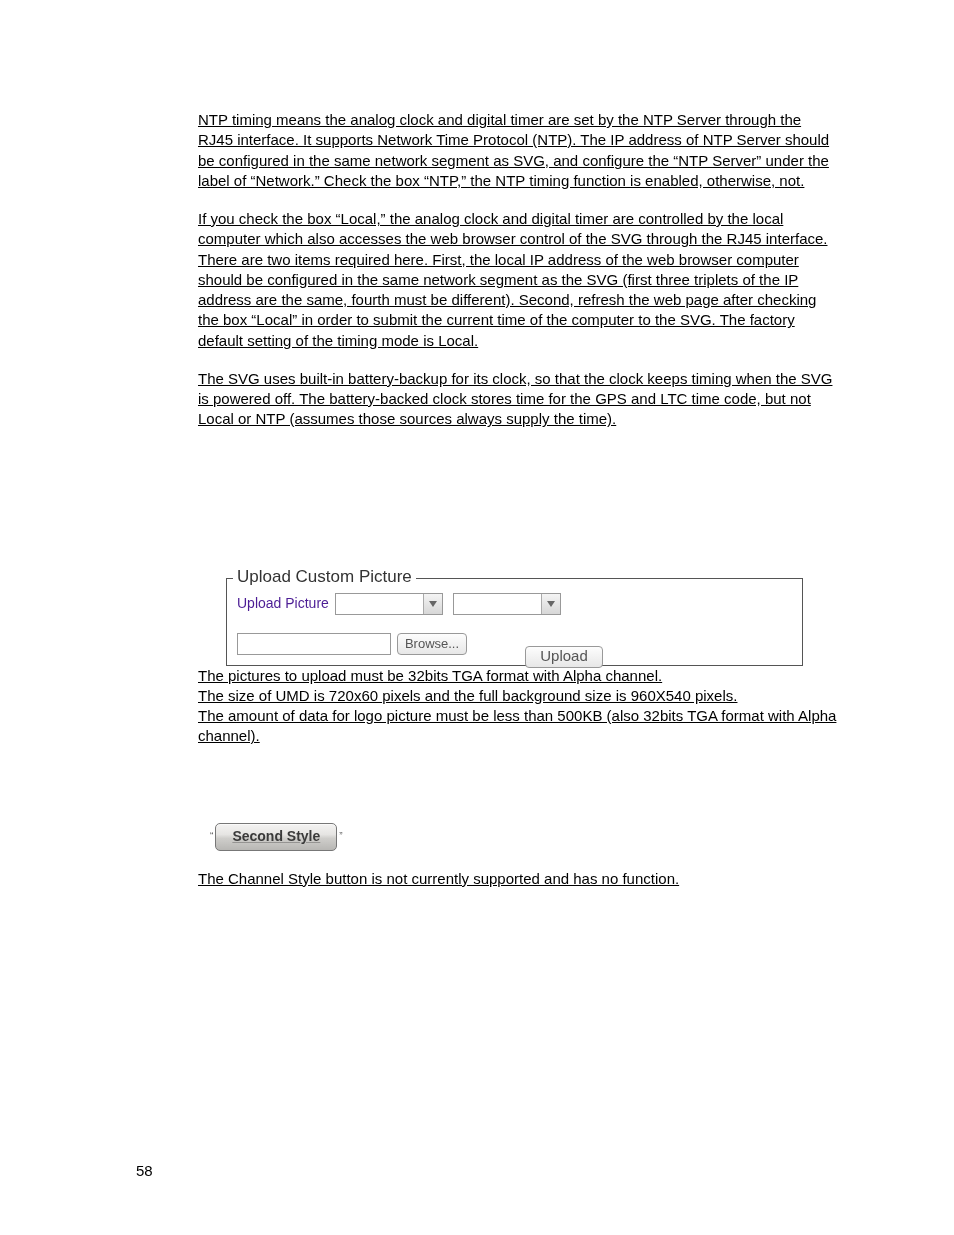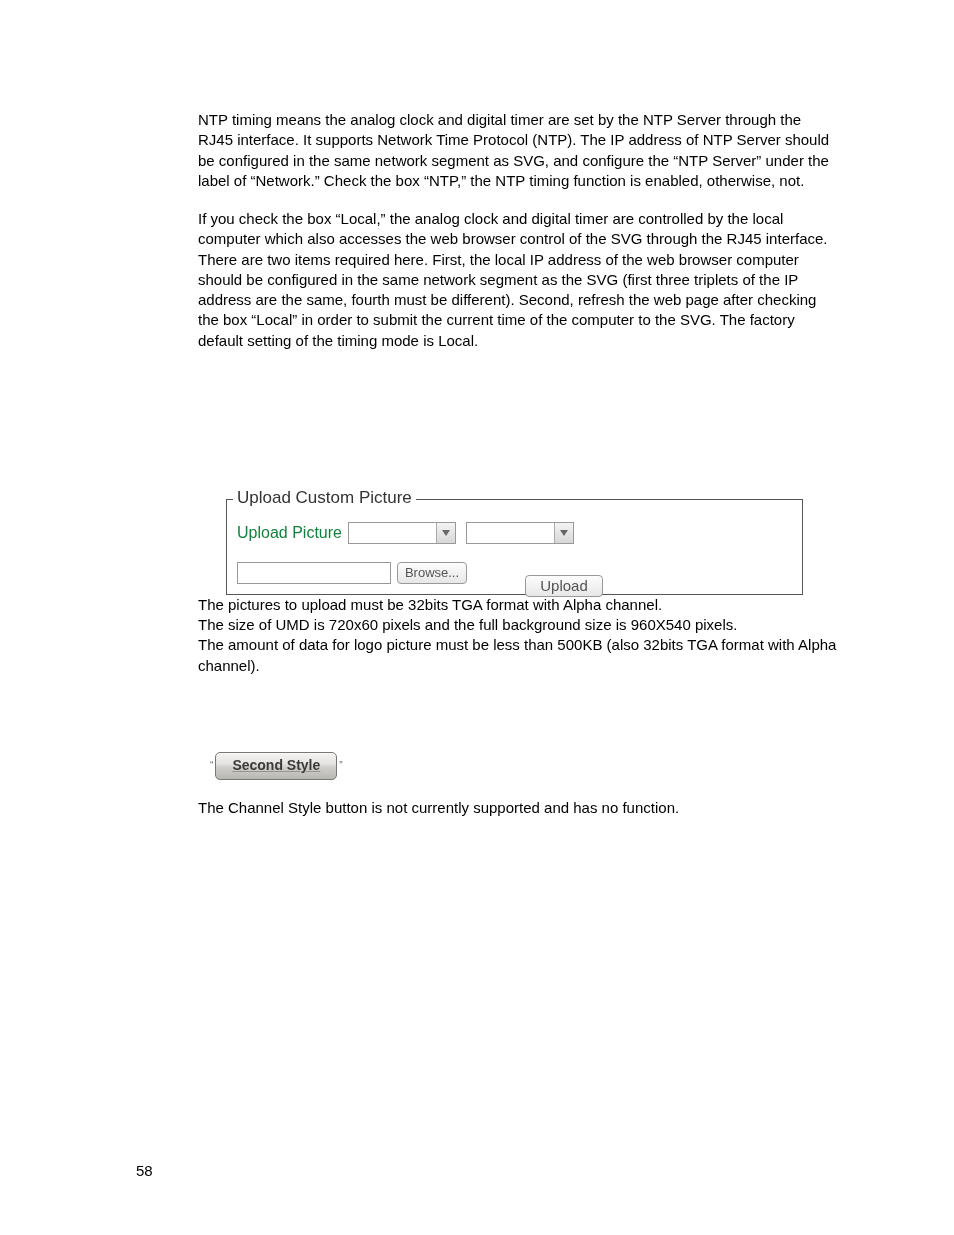--- a/index.html
+++ b/index.html
@@ -14,52 +14,53 @@
   .page {
     width: 954px;
     height: 1235px;
     box-sizing: border-box;
     padding: 110px 116px 0 198px;
     position: relative;
   }
   .para {
     margin: 0 0 18px 0;
     text-align: left;
+    text-decoration: underline;
   }
   .spacer-lg {
     height: 130px;
   }
   
   .upload-box {
     border: 1px solid #555;
     width: 555px;
     height: 68px;
     margin-left: 28px;
-    padding: 18px 10px 8px 10px;
+    padding: 10px 10px 8px 10px;
     position: relative;
     box-sizing: content-box;
   }
   .upload-legend {
     position: absolute;
     top: -13px;
     left: 6px;
     background: #fff;
     padding: 0 4px;
     font-size: 17px;
     color: #333;
   }
   .up-row1 {
     display: flex;
     align-items: center;
     gap: 4px;
     margin-top: 4px;
   }
   .up-label {
-    font-size: 16px;
-    color: #15803d;
+    font-size: 14px;
+    color: #4c1d95;
     margin-right: 2px;
     white-space: nowrap;
   }
   .fake-select {
     display: inline-flex;
     align-items: center;
     justify-content: flex-end;
     height: 22px;
     border: 1px solid #999;
     background: #fff;
@@ -149,20 +150,21 @@
 </style>
 </head>
 <body>
 
 <div class="page">
 
   <p class="para">NTP timing means the analog clock and digital timer are set by the NTP Server through the RJ45 interface. It supports Network Time Protocol (NTP). The IP address of NTP Server should be configured in the same network segment as SVG, and configure the “NTP Server” under the label of “Network.” Check the box “NTP,” the NTP timing function is enabled, otherwise, not.</p>
 
   <p class="para">If you check the box “Local,” the analog clock and digital timer are controlled by the local computer which also accesses the web browser control of the SVG through the RJ45 interface. There are two items required here. First, the local IP address of the web browser computer should be configured in the same network segment as the SVG (first three triplets of the IP address are the same, fourth must be different). Second, refresh the web page after checking the box “Local” in order to submit the current time of the computer to the SVG. The factory default setting of the timing mode is Local.</p>
 
+  <p class="para">The SVG uses built-in battery-backup for its clock, so that the clock keeps timing when the SVG is powered off. The battery-backed clock stores time for the GPS and LTC time code, but not Local or NTP (assumes those sources always supply the time).</p>
 
   <div class="spacer-lg"></div>
 
   <div class="upload-box">
     <div class="upload-legend">Upload Custom Picture</div>
     <div class="up-row1">
       <span class="up-label">Upload Picture</span>
       <span class="fake-select sel1">
         <span class="arrow">
           <svg width="8" height="6" viewBox="0 0 8 6">

